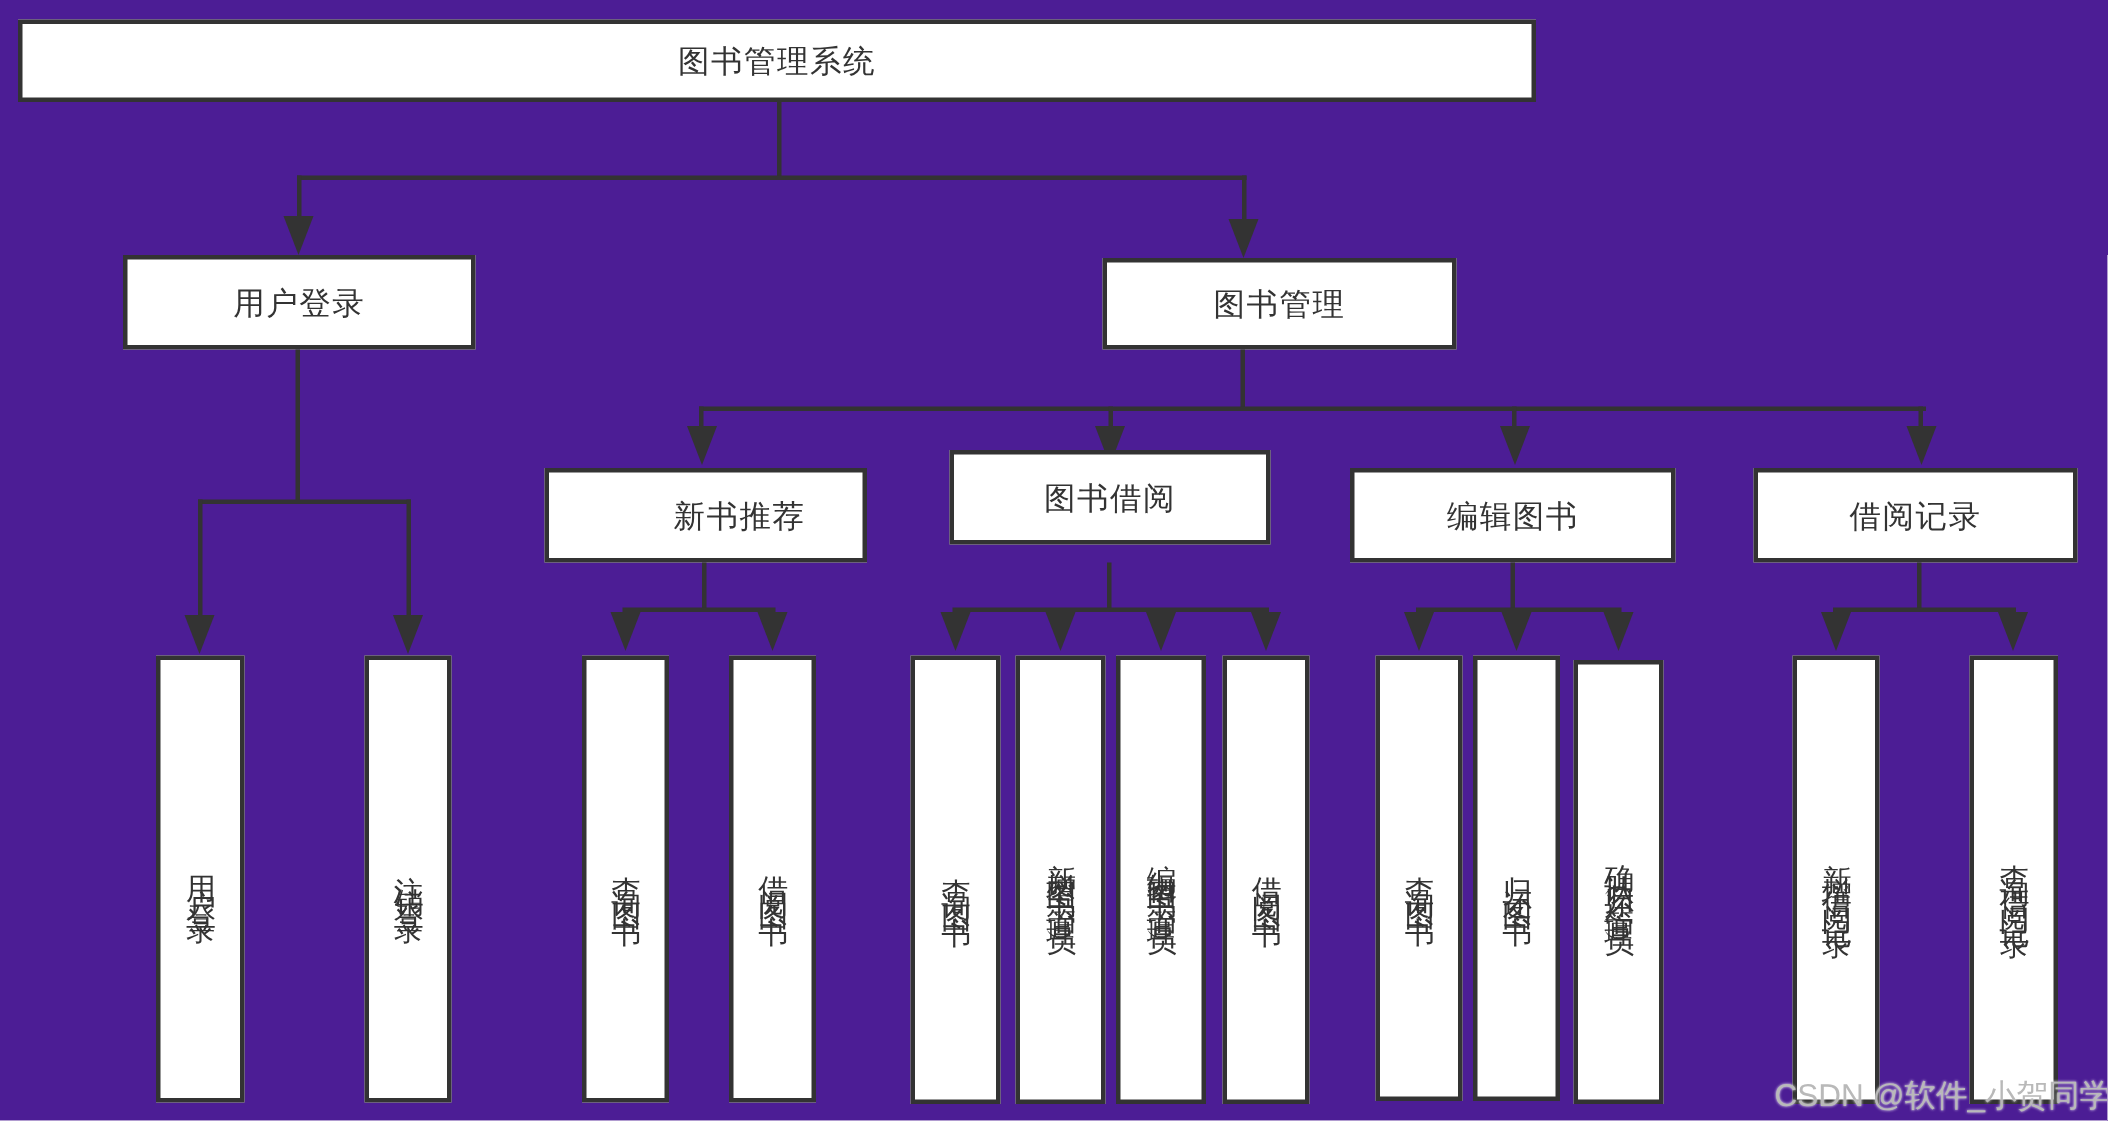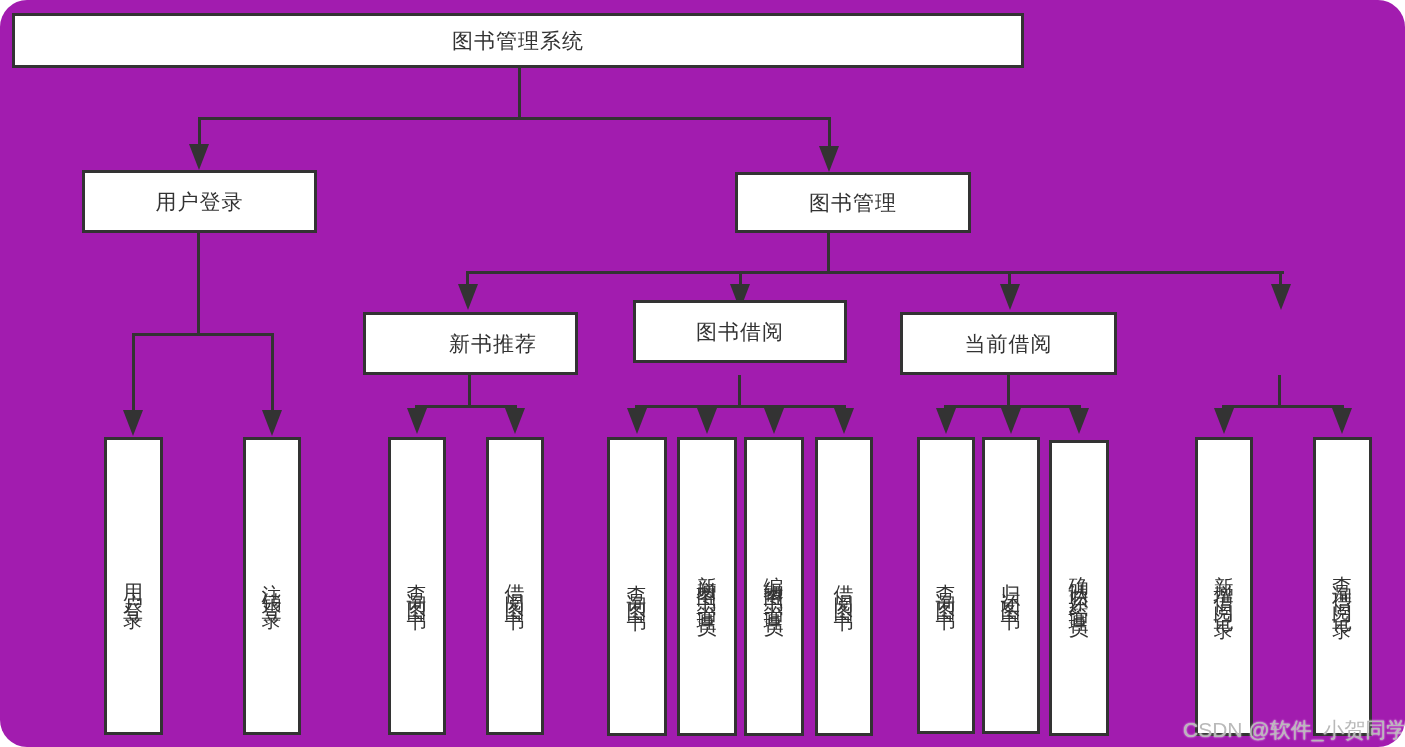--- a/index.html
+++ b/index.html
@@ -1,24 +1,23 @@
 <!DOCTYPE html>
 <html><head>
 <meta charset="utf-8">
 <style>
   html, body { margin: 0; padding: 0; background: #ffffff; }
   .canvas {
     position: relative;
     width: 1405px;
     height: 747px;
-    background: #a21caf;
+    background: #4c1d95;
     font-family: "Liberation Sans", "DejaVu Sans", sans-serif;
     color: #333333;
     overflow: hidden;
-    border-radius: 27px;
   }
   .node {
     position: absolute;
     box-sizing: border-box;
     background: #ffffff;
     border: 3px solid #333333;
     display: flex;
     align-items: center;
     justify-content: center;
     font-size: 21px;
@@ -109,21 +108,24 @@
   <div class="arrow" style="left:1000px; top:284px;"></div>
   <div class="arrow" style="left:1271px; top:284px;"></div>
 
   <div class="node" style="left:363px; top:312px; width:215px; height:63px;padding-left:45px;">
     <span>新书推荐</span>
   </div>
   <div class="node" style="left:633px; top:300px; width:214px; height:63px;">
     <span>图书借阅</span>
   </div>
   <div class="node" style="left:900px; top:312px; width:217px; height:63px;">
-    <span>当前借阅</span>
+    <span>编辑图书</span>
+  </div>
+  <div class="node" style="left:1169px; top:312px; width:216px; height:63px;">
+    <span>借阅记录</span>
   </div>
 
   <div class="vline" style="left:468px; top:375px; height:33px;"></div>
   <div class="hline" style="left:415px; top:405px; width:102px;"></div>
   <div class="arrow" style="left:407px; top:408px;"></div>
   <div class="arrow" style="left:505px; top:408px;"></div>
 
   <div class="vline" style="left:738px; top:375px; height:33px;"></div>
   <div class="hline" style="left:635px; top:405px; width:211px;"></div>
   <div class="arrow" style="left:627px; top:408px;"></div>

